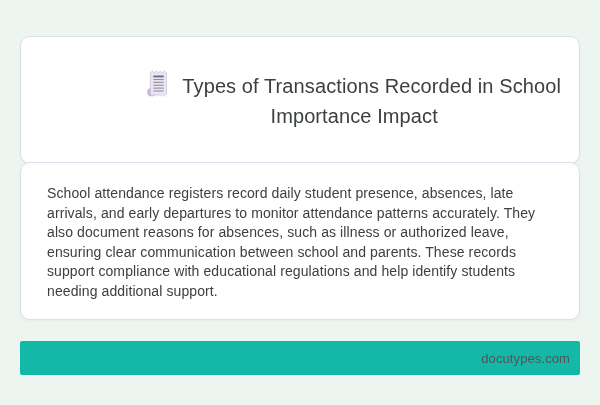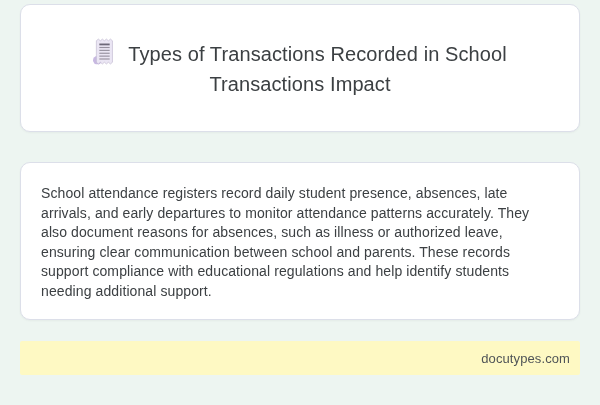--- a/index.html
+++ b/index.html
@@ -18,25 +18,25 @@
   .card {
     position: absolute;
     left: 20px;
     width: 560px;
     background: #ffffff;
     border: 1px solid #dcdfe9;
     border-radius: 10px;
     box-shadow: 0 1px 2px rgba(60, 64, 67, 0.05);
   }
   .title-card {
-    top: 4px;
+    top: 36px;
     height: 128px;
     display: flex;
     align-items: center;
-    justify-content: center;
+    justify-content: flex-end;
   }
   .title-card h1 {
     font-size: 20px;
     line-height: 30px;
     font-weight: 400;
     color: #3c4043;
     text-align: center;
     padding: 0 18px;
     letter-spacing: 0.1px;
   }
@@ -45,33 +45,33 @@
     display: inline-block;
     margin-right: 12px;
     vertical-align: -5px;
     line-height: 0;
   }
   .summary-card {
     top: 162px;
     height: 158px;
   }
   .summary-card p {
-    padding: 21px 20px 0 20px;
+    padding: 21px 20px 0 26px;
     font-size: 14px;
     line-height: 19.5px;
     color: #3c4043;
     letter-spacing: 0.1px;
   }
   .footer-bar {
     position: absolute;
     left: 20px;
     top: 341px;
     width: 560px;
     height: 34px;
-    background: #fef9c3;
+    background: #14b8a6;
     border-radius: 2px;
     display: flex;
     align-items: center;
     justify-content: flex-end;
     padding-right: 10px;
     text-align: center;
   }
   .footer-bar .site {
     font-size: 13px;
     color: #4f5457;
@@ -92,21 +92,21 @@
             <path d="M3.5 2.8 L5.6 1 L7.7 2.8 L9.8 1 L11.9 2.8 L14 1 L16.1 2.8 L18.2 1 L20.3 2.8 L20.3 25.2 L18.2 27 L16.1 25.2 L14 27 L11.9 25.2 L9.8 27 L7.7 25.2 L5.6 27 L3.5 25.2 Z" fill="#ebe6f4" stroke="#b9b1c8" stroke-width="0.6"></path>
             <line x1="6.6" y1="6.6" x2="17.4" y2="6.6" stroke="#6d6878" stroke-width="1.9"></line>
             <line x1="6.6" y1="9.8" x2="17.4" y2="9.8" stroke="#97919f" stroke-width="1.2"></line>
             <line x1="6.6" y1="12.8" x2="17.4" y2="12.8" stroke="#97919f" stroke-width="1.2"></line>
             <line x1="6.6" y1="15.8" x2="17.4" y2="15.8" stroke="#97919f" stroke-width="1.2"></line>
             <line x1="6.6" y1="18.8" x2="17.4" y2="18.8" stroke="#97919f" stroke-width="1.2"></line>
             <line x1="6.6" y1="21.8" x2="17.4" y2="21.8" stroke="#97919f" stroke-width="1.2"></line>
           </svg>
         </span><span>Types of Transactions Recorded in School</span>
       </span>
-      <span class="t-line">Transactions Impact</span>
+      <span class="t-line">Importance Impact</span>
     </h1>
   </div>
 
   <div class="card summary-card">
     <p>School attendance registers record daily student presence, absences, late arrivals, and early departures to monitor attendance patterns accurately. They also document reasons for absences, such as illness or authorized leave, ensuring clear communication between school and parents. These records support compliance with educational regulations and help identify students needing additional support.</p>
   </div>
 
   <div class="footer-bar">
     <span class="site">docutypes.com</span>
   </div>

